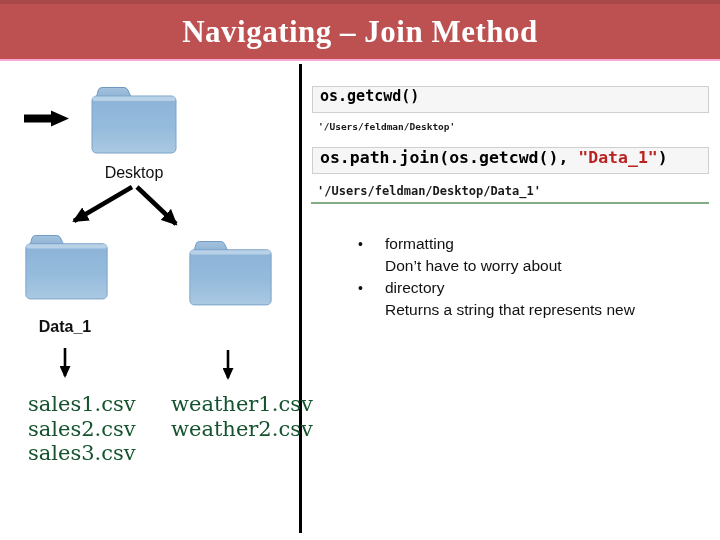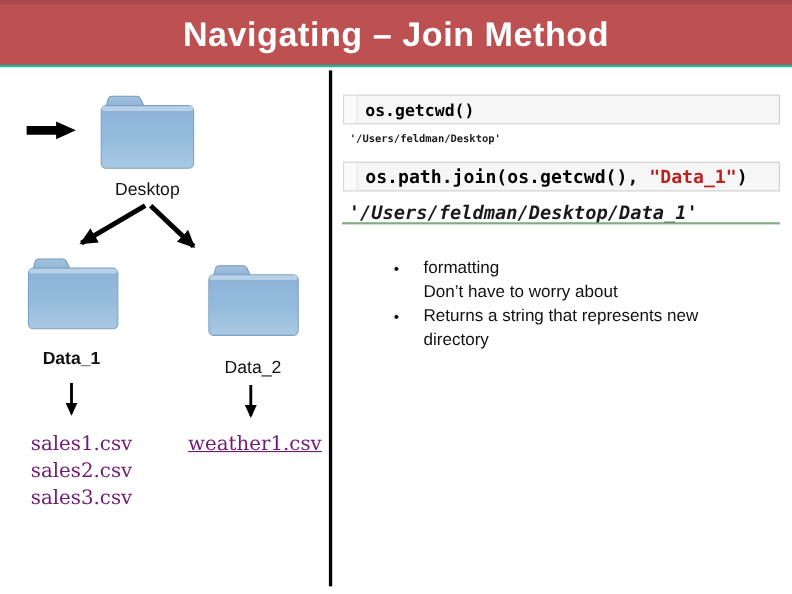--- a/index.html
+++ b/index.html
@@ -1,59 +1,59 @@
 <!DOCTYPE html>
 <html><head>
 <meta charset="utf-8">
 <style>
   html,body{margin:0;padding:0;background:#fff;}
   .slide{position:relative;width:720px;height:540px;background:#ffffff;overflow:hidden;
          font-family:"Liberation Sans",sans-serif;}
 
   
   .titlebar{position:absolute;left:0;top:0;width:720px;height:61px;box-sizing:border-box;
-            background:#bd5151;border-top:4px solid #a84848;border-bottom:2px solid #14b8a6;
-            display:flex;align-items:center;justify-content:center;}
+            background:#bd5151;border-top:4px solid #a84848;border-bottom:2px solid #f9a8d4;
+            display:flex;align-items:center;justify-content:center;font-family:Liberation Serif, serif;}
   .titlebar h1{margin:0;color:#ffffff;font-size:31px;font-weight:bold;letter-spacing:.5px;}
 
   
   .vline{position:absolute;left:299px;top:64px;width:3px;height:469px;background:#000;}
   .folder{position:absolute;}
   .f-desktop{left:88px;top:83px;width:92px;height:72px;}
   .f-d1{left:22px;top:231px;width:89px;height:70px;}
   .f-d2{left:186px;top:237px;width:89px;height:70px;}
   .flabel{position:absolute;width:92px;text-align:center;font-size:16px;color:#111;}
   .l-desktop{left:88px;top:164px;}
   .l-d1{left:19px;top:318px;font-weight:bold;}
   .l-d2{left:184px;top:326px;}
   .arrow-right{position:absolute;left:24px;top:110px;width:46px;height:17px;}
   .branches{position:absolute;left:38px;top:184px;width:152px;height:50px;}
   .arrow-down{position:absolute;width:14px;height:40px;}
   .ad-1{left:58px;top:348px;}
   .ad-2{left:221px;top:350px;}
-  .files{position:absolute;font-family:"DejaVu Serif",serif;font-size:18px;
-         line-height:24.5px;color:#701a75;}
+  .files{position:absolute;font-family:"DejaVu Serif",serif;font-size:21px;
+         line-height:24.5px;color:#14532d;}
   .files-1{left:28px;top:392px;}
-  .files-2{left:171px;top:392px;text-decoration:underline;}
+  .files-2{left:171px;top:392px;}
 
   
   .cell{position:absolute;left:312px;width:397px;box-sizing:border-box;background:#f6f6f6;
-        border:1px solid #cfcfcf;display:flex;align-items:center;}
+        border:1px solid #cfcfcf;display:flex;flex-direction:column;}
   .cell .prompt{width:11px;align-self:stretch;background:#fbfbfb;border-right:1px solid #e4e4e4;}
   .cell code{font-family:"DejaVu Sans Mono",monospace;font-weight:bold;color:#000;
              padding-left:7px;white-space:pre;}
   .cell-1{top:86px;height:27px;}
   .cell-1 code{font-size:15px;}
   .cell-2{top:147px;height:27px;}
   .cell-2 code{font-size:16.5px;}
   .str{color:#ba2121;}
   .out{position:absolute;font-family:"DejaVu Sans Mono",monospace;font-weight:bold;
        color:#1a1a1a;white-space:pre;}
   .out-1{left:318px;top:121px;font-size:9.5px;}
-  .out-2{left:317px;top:184px;font-size:17px;font-style:italic;}
+  .out-2{left:317px;top:184px;font-size:12px;}
   .rule-green{position:absolute;left:311px;top:202px;width:398px;height:2px;background:#85ab85;}
 
   
   .notes{position:absolute;left:385px;top:233px;width:320px;margin:0;padding:0;
          list-style:none;font-size:15.5px;line-height:22px;color:#111;}
   .notes li{position:relative;}
   .notes li::before{content:"\2022";position:absolute;left:-27px;top:0;font-size:14px;}
 </style>
 </head>
 <body>
@@ -113,36 +113,36 @@
   </div>
   <div class="folder f-d2">
     <svg viewBox="0 0 92 72" width="89" height="70">
       <path d="M6 24 L10 8 Q10.8 4.5 14 4.5 L36 4.5 Q38.6 4.5 39.8 7 L45 18 L45 24 Z" fill="url(#foldTab)" stroke="#6f99c0" stroke-width="1"></path>
       <rect x="4" y="13" width="84" height="57" rx="4.5" fill="url(#foldBody)" stroke="#7ba3c8" stroke-width="1"></rect>
       <rect x="4.5" y="13.5" width="83" height="4.5" rx="2" fill="#bcd4e8" opacity="0.9"></rect>
     </svg>
   </div>
 
   <div class="flabel l-d1">Data_1</div>
-  <div class="flabel l-d2">Data_2</div>
 
   <svg class="arrow-down ad-1" viewBox="0 0 14 40">
     <line x1="7" y1="0" x2="7" y2="28" stroke="#000" stroke-width="2.6" marker-end="url(#ahSmall)"></line>
   </svg>
   <svg class="arrow-down ad-2" viewBox="0 0 14 40">
     <line x1="7" y1="0" x2="7" y2="28" stroke="#000" stroke-width="2.6" marker-end="url(#ahSmall)"></line>
   </svg>
 
   <div class="files files-1">
     <div>sales1.csv</div>
     <div>sales2.csv</div>
     <div>sales3.csv</div>
   </div>
   <div class="files files-2">
     <div>weather1.csv</div>
+    <div>weather2.csv</div>
   </div>
 
   <div class="cell cell-1">
     <div class="prompt"></div>
     <code>os.getcwd()</code>
   </div>
   <div class="out out-1">'/Users/feldman/Desktop'</div>
 
   <div class="cell cell-2">
     <div class="prompt"></div>
@@ -151,18 +151,18 @@
   <div class="out out-2">'/Users/feldman/Desktop/Data_1'</div>
 
   <div class="rule-green"></div>
 
   <ul class="notes">
     <li>
       <div>formatting</div>
       <div>Don’t have to worry about</div>
     </li>
     <li>
+      <div>directory</div>
       <div>Returns a string that represents new</div>
-      <div>directory</div>
     </li>
   </ul>
 
 </div>
 
 </body></html>

